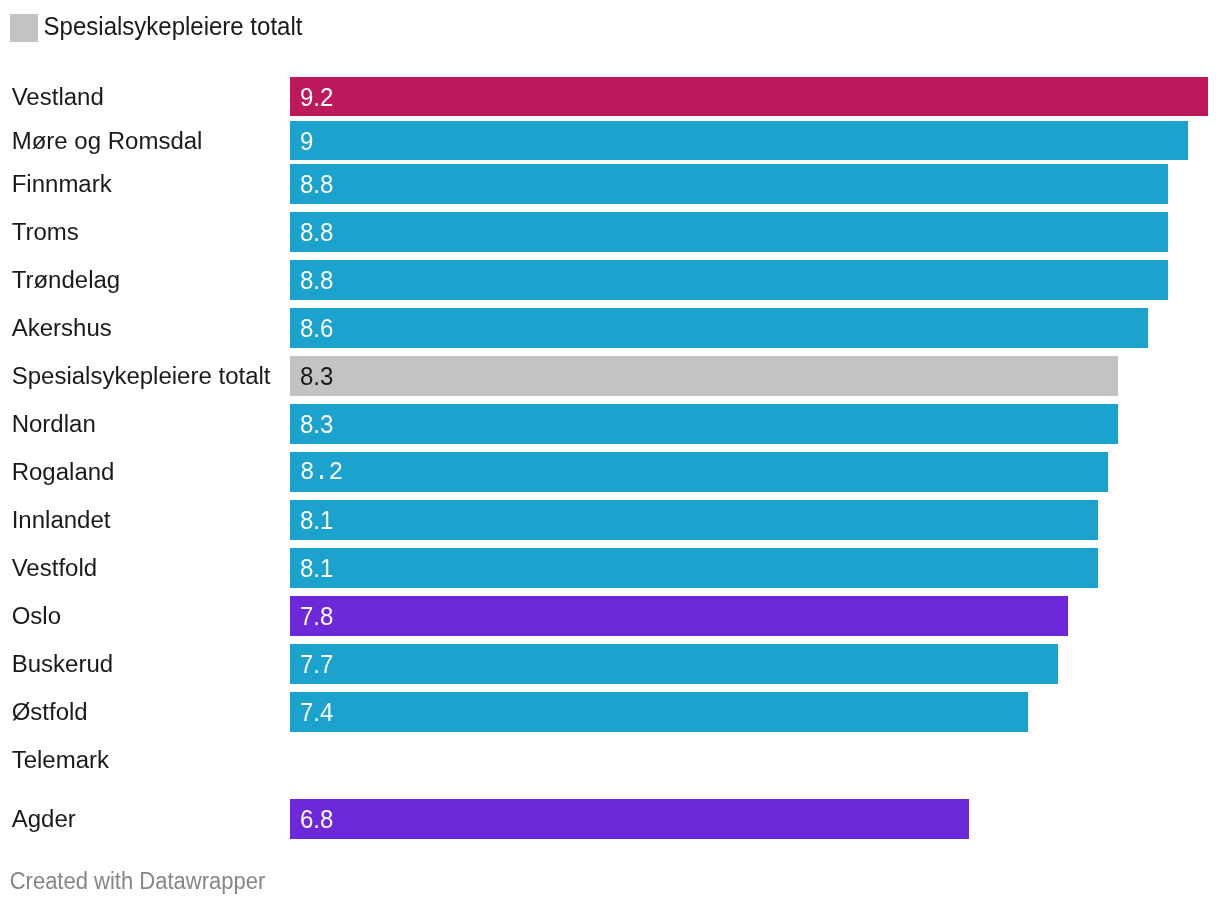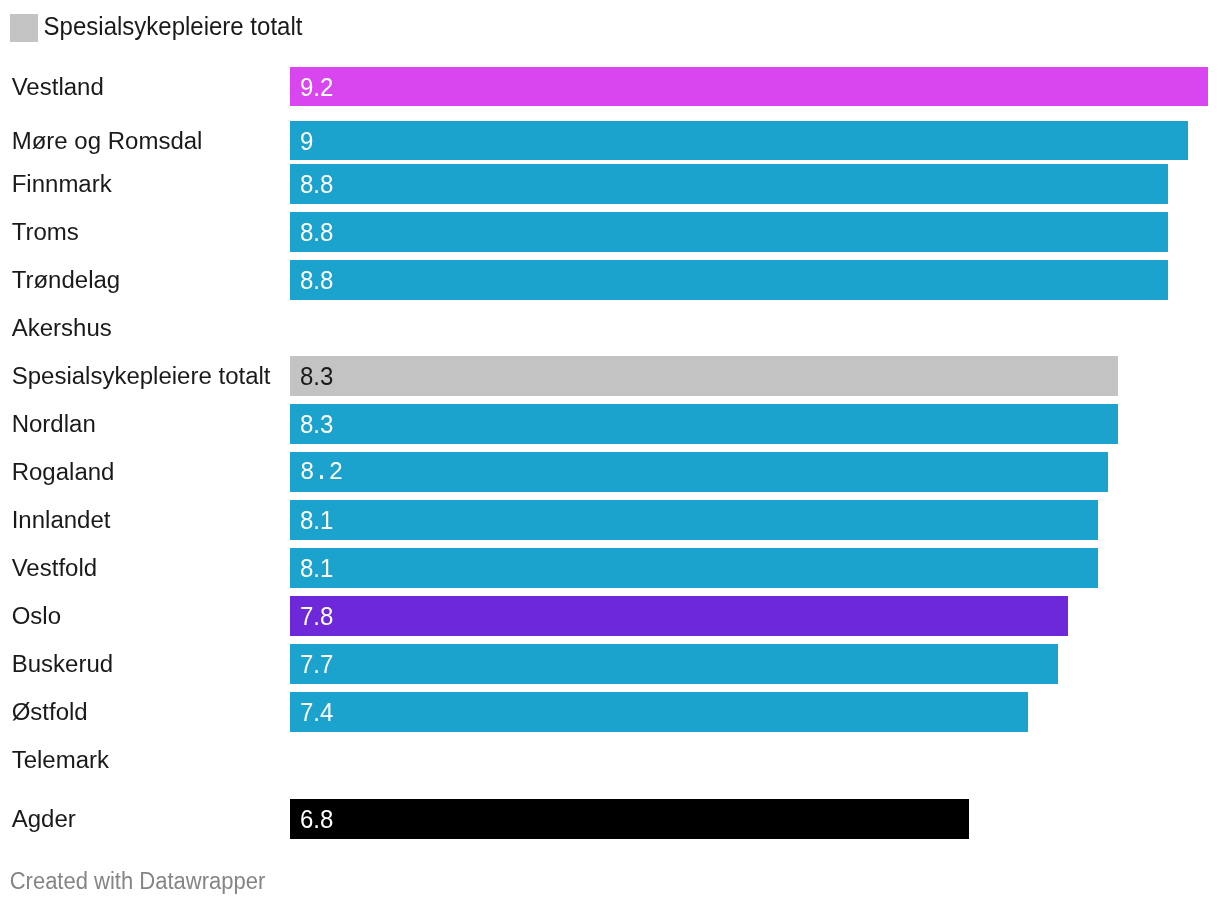--- a/index.html
+++ b/index.html
@@ -111,23 +111,23 @@
 <body>
 
 <div id="chart">
 
   <div class="legend">
     <span class="legend-swatch" style="background: rgb(195, 195, 195);"></span>
     <span class="legend-label">Spesialsykepleiere totalt</span>
   </div>
 
   <div class="rows" id="rows">
-    <div class="row" style="top: 67px; text-align: center;">
+    <div class="row" style="top: 77px; text-align: center;">
       <span class="row-label" style="color: rgb(26, 26, 26);">Vestland</span>
-      <div class="bar" style="left: 290.2px; width: 917.8px; background: #d946ef;">
+      <div class="bar" style="left: 290.2px; width: 917.8px; background: #be185d;">
         <span class="bar-value" style="color: rgb(255, 255, 255);">9.2</span>
       </div>
     </div>
     <div class="row" style="top: 121px;">
       <span class="row-label" style="color: rgb(26, 26, 26);">Møre og Romsdal</span>
       <div class="bar" style="left: 290.2px; width: 897.848px; background: rgb(27, 162, 205);">
         <span class="bar-value" style="color: rgb(255, 255, 255);">9</span>
       </div>
     </div>
     <div class="row" style="top: 164.2px;">
@@ -143,20 +143,23 @@
       </div>
     </div>
     <div class="row" style="top: 260.2px;">
       <span class="row-label" style="color: rgb(26, 26, 26);">Trøndelag</span>
       <div class="bar" style="left: 290.2px; width: 877.896px; background: rgb(27, 162, 205);">
         <span class="bar-value" style="color: rgb(255, 255, 255);">8.8</span>
       </div>
     </div>
     <div class="row" style="top: 308.2px;">
       <span class="row-label" style="color: rgb(26, 26, 26);">Akershus</span>
+      <div class="bar" style="left: 290.2px; width: 857.943px; background: rgb(27, 162, 205);">
+        <span class="bar-value" style="color: rgb(255, 255, 255);">8.6</span>
+      </div>
     </div>
     <div class="row" style="top: 356.2px;">
       <span class="row-label" style="color: rgb(26, 26, 26);">Spesialsykepleiere totalt</span>
       <div class="bar" style="left: 290.2px; width: 828.015px; background: rgb(195, 195, 195);">
         <span class="bar-value" style="color: rgb(26, 26, 26);">8.3</span>
       </div>
     </div>
     <div class="row" style="top: 404.2px;">
       <span class="row-label" style="color: rgb(26, 26, 26);">Nordlan</span>
       <div class="bar" style="left: 290.2px; width: 828.015px; background: rgb(27, 162, 205);">
@@ -197,21 +200,21 @@
       <span class="row-label" style="color: rgb(26, 26, 26);">Østfold</span>
       <div class="bar" style="left: 290.2px; width: 738.23px; background: rgb(27, 162, 205);">
         <span class="bar-value" style="color: rgb(255, 255, 255);">7.4</span>
       </div>
     </div>
     <div class="row" style="top: 740.2px;">
       <span class="row-label" style="color: rgb(26, 26, 26);">Telemark</span>
     </div>
     <div class="row" style="top: 788.2px; margin-top: 11px;">
       <span class="row-label" style="color: rgb(26, 26, 26);">Agder</span>
-      <div class="bar" style="left: 290.2px; width: 678.374px; background: #000000;">
+      <div class="bar" style="left: 290.2px; width: 678.374px; background: #6d28d9;">
         <span class="bar-value" style="color: rgb(255, 255, 255);">6.8</span>
       </div>
     </div>
   </div>
 
   <div class="footer" style="color: rgb(133, 133, 133);">Created with Datawrapper</div>
 
 </div>
 
 </body></html>

